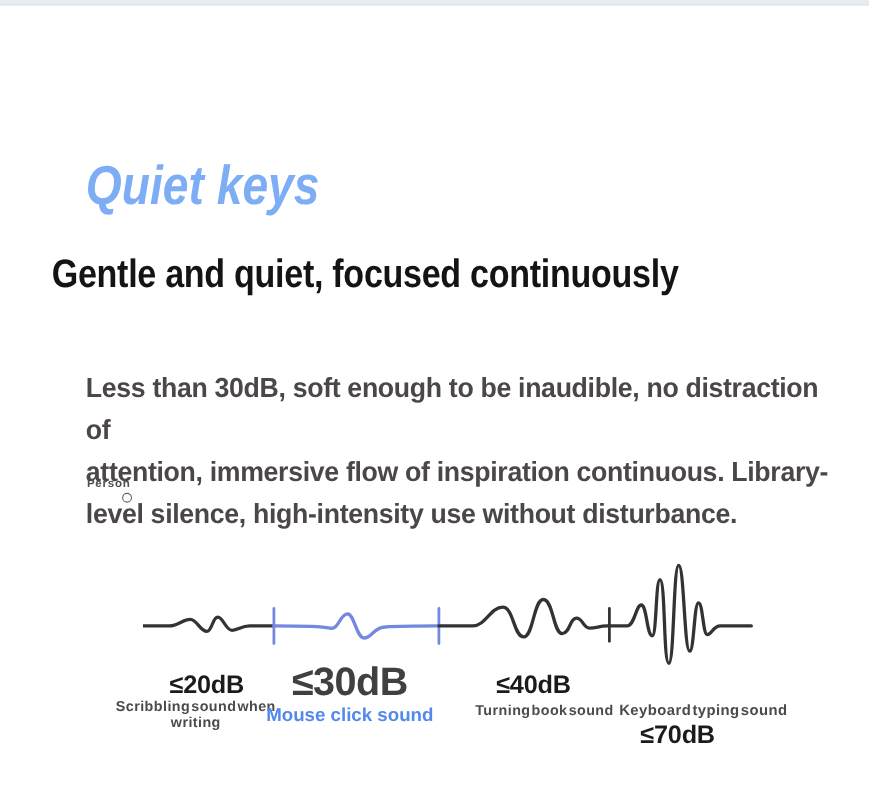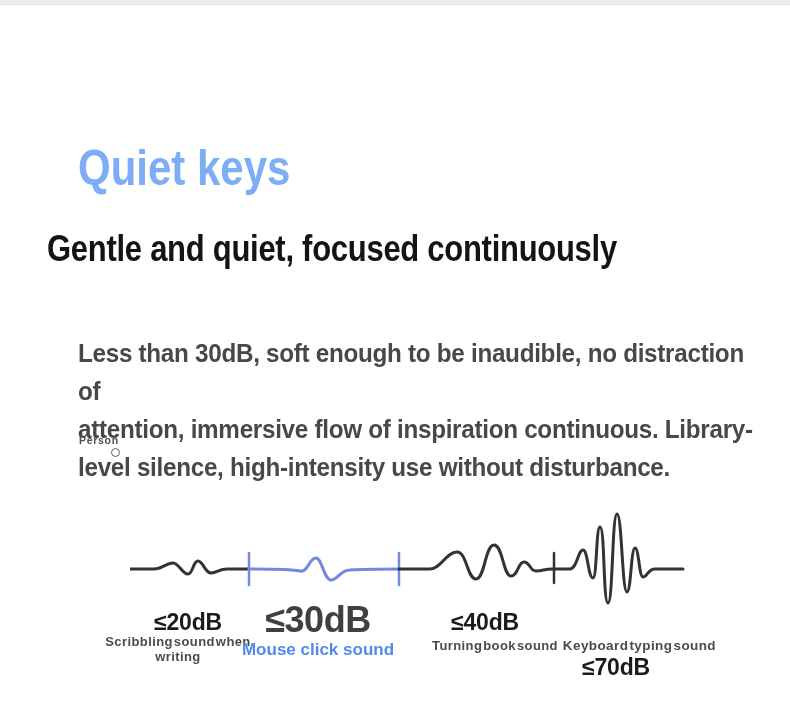--- a/index.html
+++ b/index.html
@@ -14,21 +14,21 @@
   .cx{display:inline-block;transform-origin:0 0;}
   
   .top-strip{
     left:0;top:0;width:790px;height:5px;
     background:#e9ecef;border-bottom:1px solid #dfe3e7;
     box-sizing:border-box;
   }
   .tagline{
     left:78px;top:140px;
     font-size:50px;font-weight:bold;line-height:56px;
-    color:#7dadf4;white-space:nowrap;
+    color:#7dadf4;white-space:nowrap;font-style:italic;
   }
   .tagline .cx{transform:scaleX(0.84);}
   .headline{
     left:47px;top:228px;
     font-size:36px;font-weight:bold;line-height:42px;
     color:#141414;white-space:nowrap;
   }
   .headline .cx{transform:scaleX(0.86);letter-spacing:-0.3px;}
   .body-copy{
     left:78px;top:334px;

